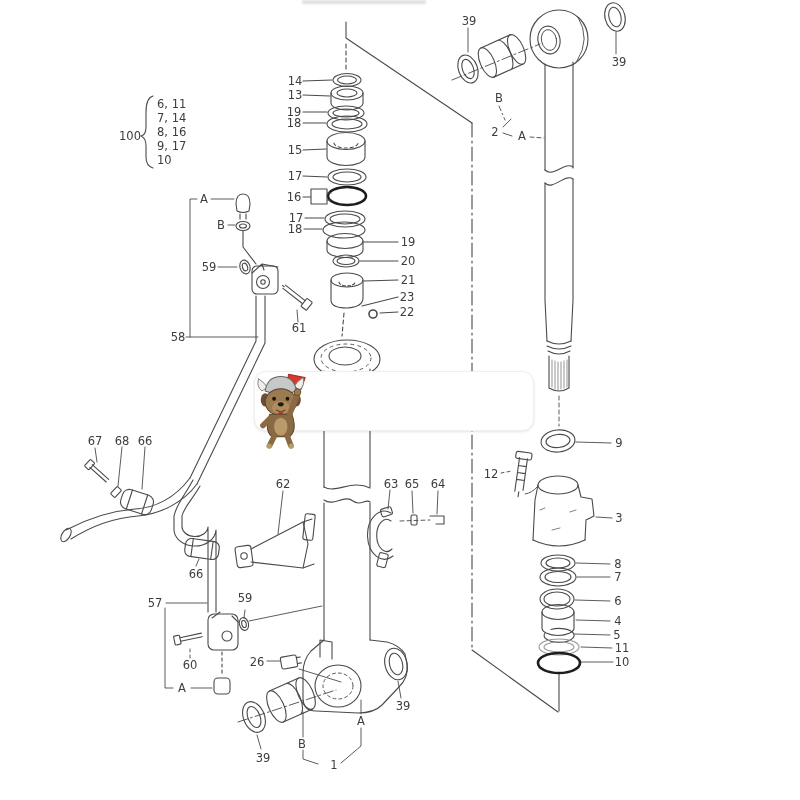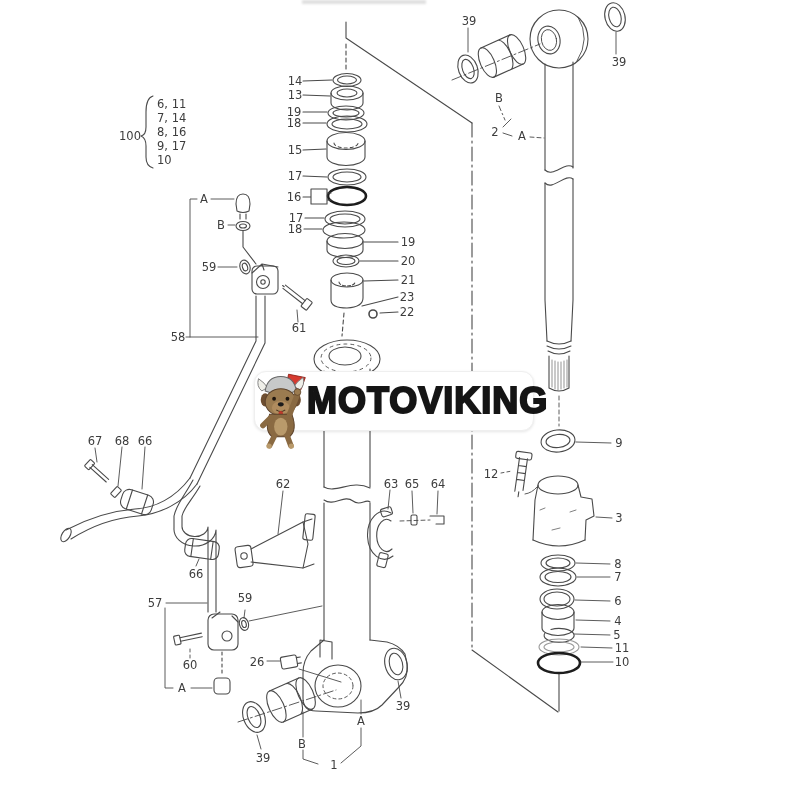--- a/index.html
+++ b/index.html
@@ -404,15 +404,14 @@
       <path d="M13,38 Q8,52 15,58 L31,58 Q38,52 33,38 Z" fill="#8a6a42" stroke="#5d432b" stroke-width="0.9"></path>
       <ellipse cx="23" cy="49" rx="6" ry="8" fill="#b99a6b"></ellipse>
       <line x1="31" y1="38" x2="38" y2="20" stroke="#8a6a42" stroke-width="5" stroke-linecap="round"></line>
       <circle cx="38" cy="18" r="3" fill="#9b7b50" stroke="#5d432b" stroke-width="0.7"></circle>
       <line x1="14" y1="41" x2="7" y2="48" stroke="#8a6a42" stroke-width="5" stroke-linecap="round"></line>
       <line x1="17" y1="58" x2="13" y2="66" stroke="#8a6a42" stroke-width="5" stroke-linecap="round"></line>
       <line x1="29" y1="58" x2="32" y2="66" stroke="#8a6a42" stroke-width="5" stroke-linecap="round"></line>
       <circle cx="12.5" cy="66.5" r="2.4" fill="#b99a6b"></circle>
       <circle cx="32.5" cy="66.5" r="2.4" fill="#b99a6b"></circle>
     </svg>
-    <span class="brand-text">MOTOVIKING</span>
   </div>
 </div>
 
 </body></html>

